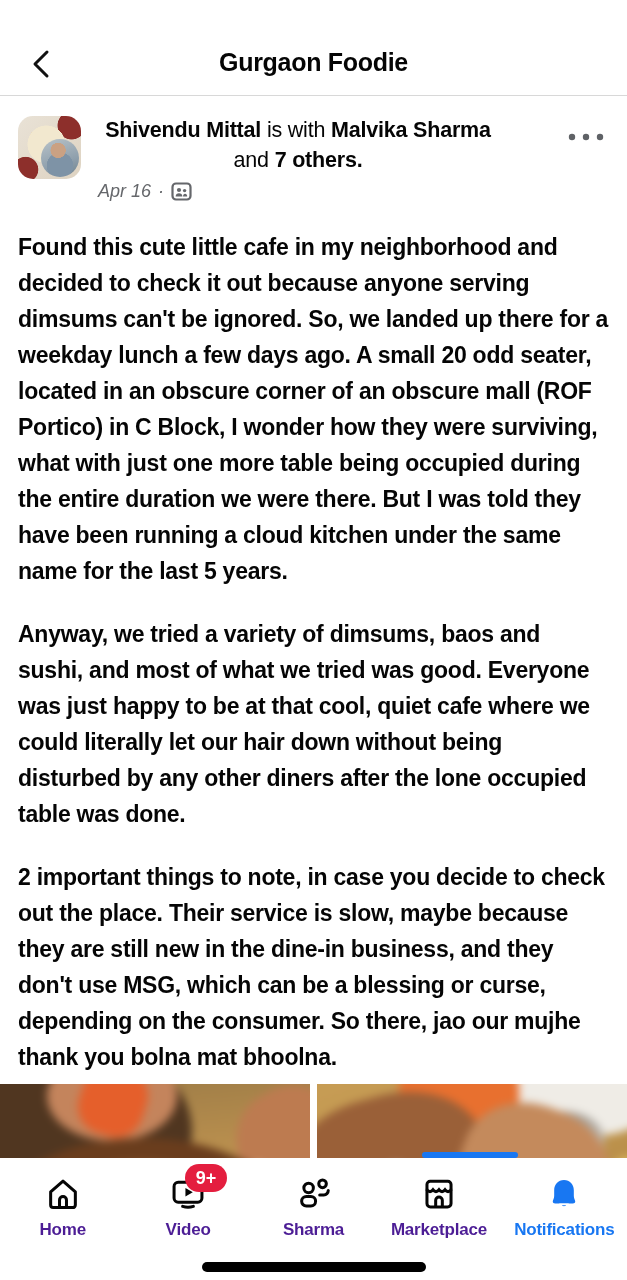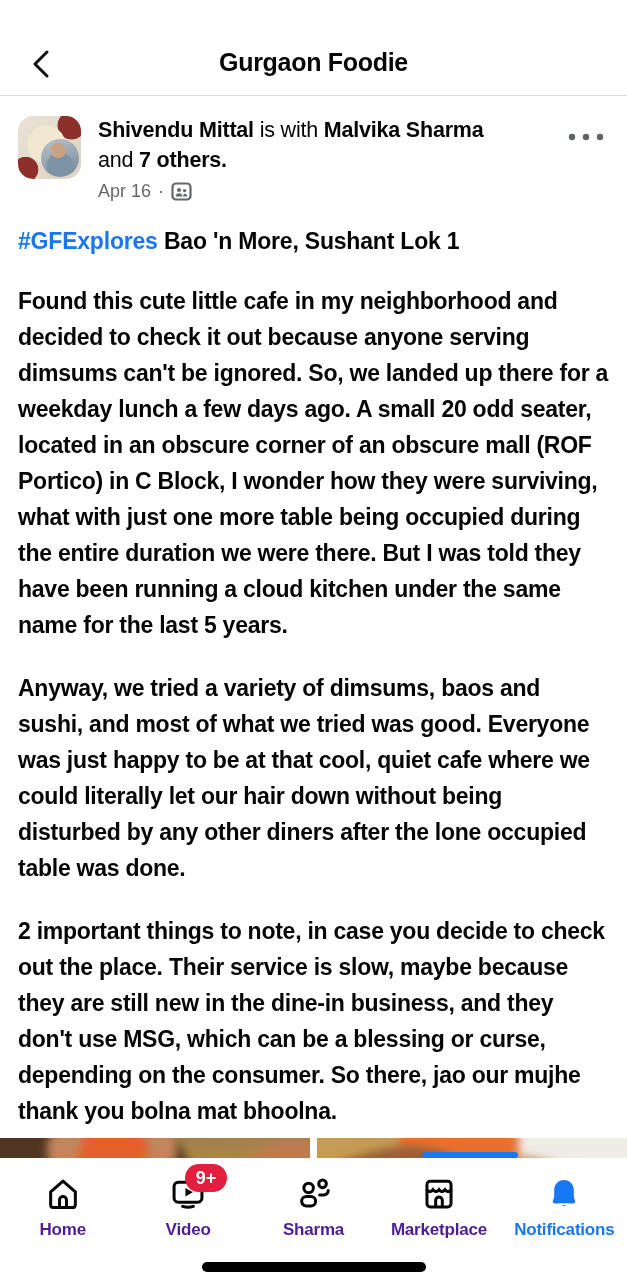--- a/index.html
+++ b/index.html
@@ -7,40 +7,40 @@
   body { font-family:"Liberation Sans", sans-serif; color:#050505; }
   .screen { position:relative; width:627px; height:1280px; margin:0 auto; background:#fff; overflow:hidden; }
 
   
   .status-pad { height:30px; }
   .top-bar { position:relative; height:66px; display:flex; align-items:center; justify-content:center; border-bottom:1px solid #d8d8d8; }
   .back-btn { position:absolute; left:22px; top:14px; width:40px; height:40px; display:flex; align-items:center; justify-content:center; cursor:pointer; }
   .top-title { font-size:25px; font-weight:700; letter-spacing:-0.3px; }
 
   
-  .post-header { display:flex; align-items:flex-start; margin:20px 18px 0 18px; }
+  .post-header { display:flex; align-items:flex-start; margin:20px 18px 0 18px;text-align:center; }
   .avatar { position:relative; width:63px; height:63px; border-radius:15px; flex:0 0 auto; overflow:hidden;
             background:
               radial-gradient(circle at 45% 45%, #f2e8cf 0 38%, rgba(0,0,0,0) 39%),
               radial-gradient(circle at 30% 35%, #e8a23c 0 12%, rgba(0,0,0,0) 13%),
               radial-gradient(circle at 55% 30%, #c2d45e 0 9%, rgba(0,0,0,0) 10%),
               radial-gradient(circle at 42% 55%, #d86a2e 0 10%, rgba(0,0,0,0) 11%),
               radial-gradient(circle at 85% 15%, #8d2f2b 0 18%, rgba(0,0,0,0) 19%),
               radial-gradient(circle at 12% 85%, #8d2f2b 0 16%, rgba(0,0,0,0) 17%),
               linear-gradient(135deg,#e9e2d6 0%, #ded3c2 100%); }
   .avatar-inset { position:absolute; right:2px; bottom:2px; width:38px; height:38px; border-radius:50%;
             background:
               radial-gradient(circle at 45% 30%, #caa183 0 22%, rgba(0,0,0,0) 23%),
               radial-gradient(circle at 50% 70%, #7e93a6 0 40%, rgba(0,0,0,0) 41%),
               linear-gradient(160deg,#b9c3c9 0%, #8fa0ad 60%, #70838f 100%); }
   .ph-text { margin-left:17px; flex:1 1 auto; }
   .ph-name { font-size:21.5px; line-height:1.38; letter-spacing:-0.2px; max-width:400px; }
   .b { font-weight:700; }
   .r { font-weight:400; color:#050505; }
-  .ph-meta { margin-top:6px; display:flex; align-items:center; gap:7px; color:#65676B; font-size:18px; font-weight:500; }
+  .ph-meta { margin-top:6px; display:flex; align-items:center; gap:7px; color:#65676B; font-size:18px; font-weight:500;font-style:italic; }
   .post-menu { width:46px; height:34px; display:flex; align-items:center; justify-content:center; cursor:pointer; margin-top:4px; }
 
   
   .post-title { margin:25px 18px 0 18px; font-size:23px; font-weight:700; letter-spacing:-0.2px; line-height:29px; }
   .hashtag { color:#1877F2; text-decoration:none; cursor:pointer; }
   .post-body p { margin:27px 18px 0 18px; font-size:23px; font-weight:700; letter-spacing:-0.25px; line-height:36px; color:#050505; }
 
   
   .photo-row { display:flex; gap:7px; margin-top:9px; }
   .photo { position:relative; height:158px; overflow:hidden; background:#b98f4e; cursor:pointer; }
@@ -148,24 +148,20 @@
     </div>
     <div class="post-menu">
       <svg width="38" height="10" viewBox="0 0 38 10">
         <circle cx="5" cy="5" r="3.2" fill="#5f6266"></circle>
         <circle cx="19" cy="5" r="3.2" fill="#5f6266"></circle>
         <circle cx="33" cy="5" r="3.2" fill="#5f6266"></circle>
       </svg>
     </div>
   </div>
 
-  <div class="post-title">
-    <a class="hashtag">#GFExplores</a>
-    <span>Bao 'n More, Sushant Lok 1</span>
-  </div>
 
   <div class="post-body">
     <p>Found this cute little cafe in my neighborhood and decided to check it out because anyone serving dimsums can't be ignored. So, we landed up there for a weekday lunch a few days ago. A small 20 odd seater, located in an obscure corner of an obscure mall (ROF Portico) in C Block, I wonder how they were surviving, what with just one more table being occupied during the entire duration we were there. But I was told they have been running a cloud kitchen under the same name for the last 5 years.</p>
     <p>Anyway, we tried a variety of dimsums, baos and sushi, and most of what we tried was good. Everyone was just happy to be at that cool, quiet cafe where we could literally let our hair down without being disturbed by any other diners after the lone occupied table was done.</p>
     <p>2 important things to note, in case you decide to check out the place. Their service is slow, maybe because they are still new in the dine-in business, and they don't use MSG, which can be a blessing or curse, depending on the consumer. So there, jao our mujhe thank you bolna mat bhoolna.</p>
   </div>
 
   <div class="photo-row">
     <div class="photo left">
       <div class="blur-wrap">

